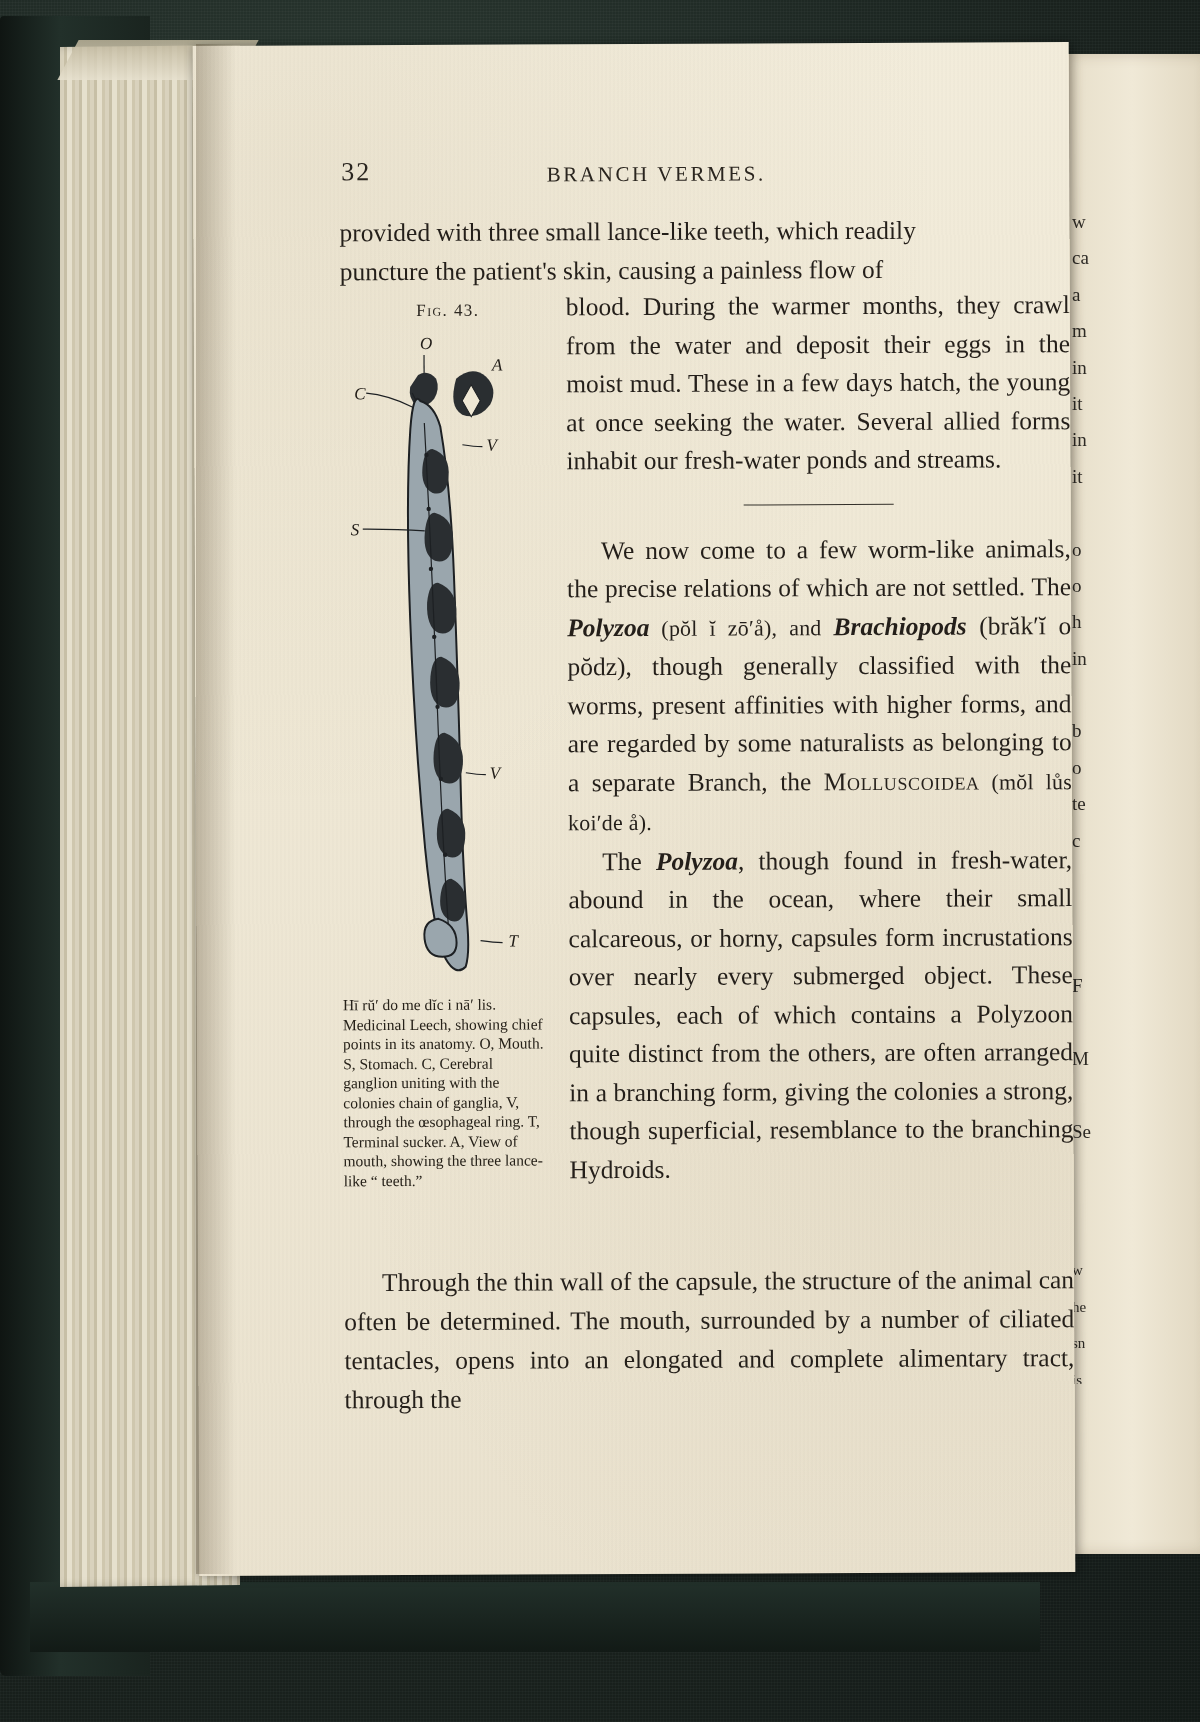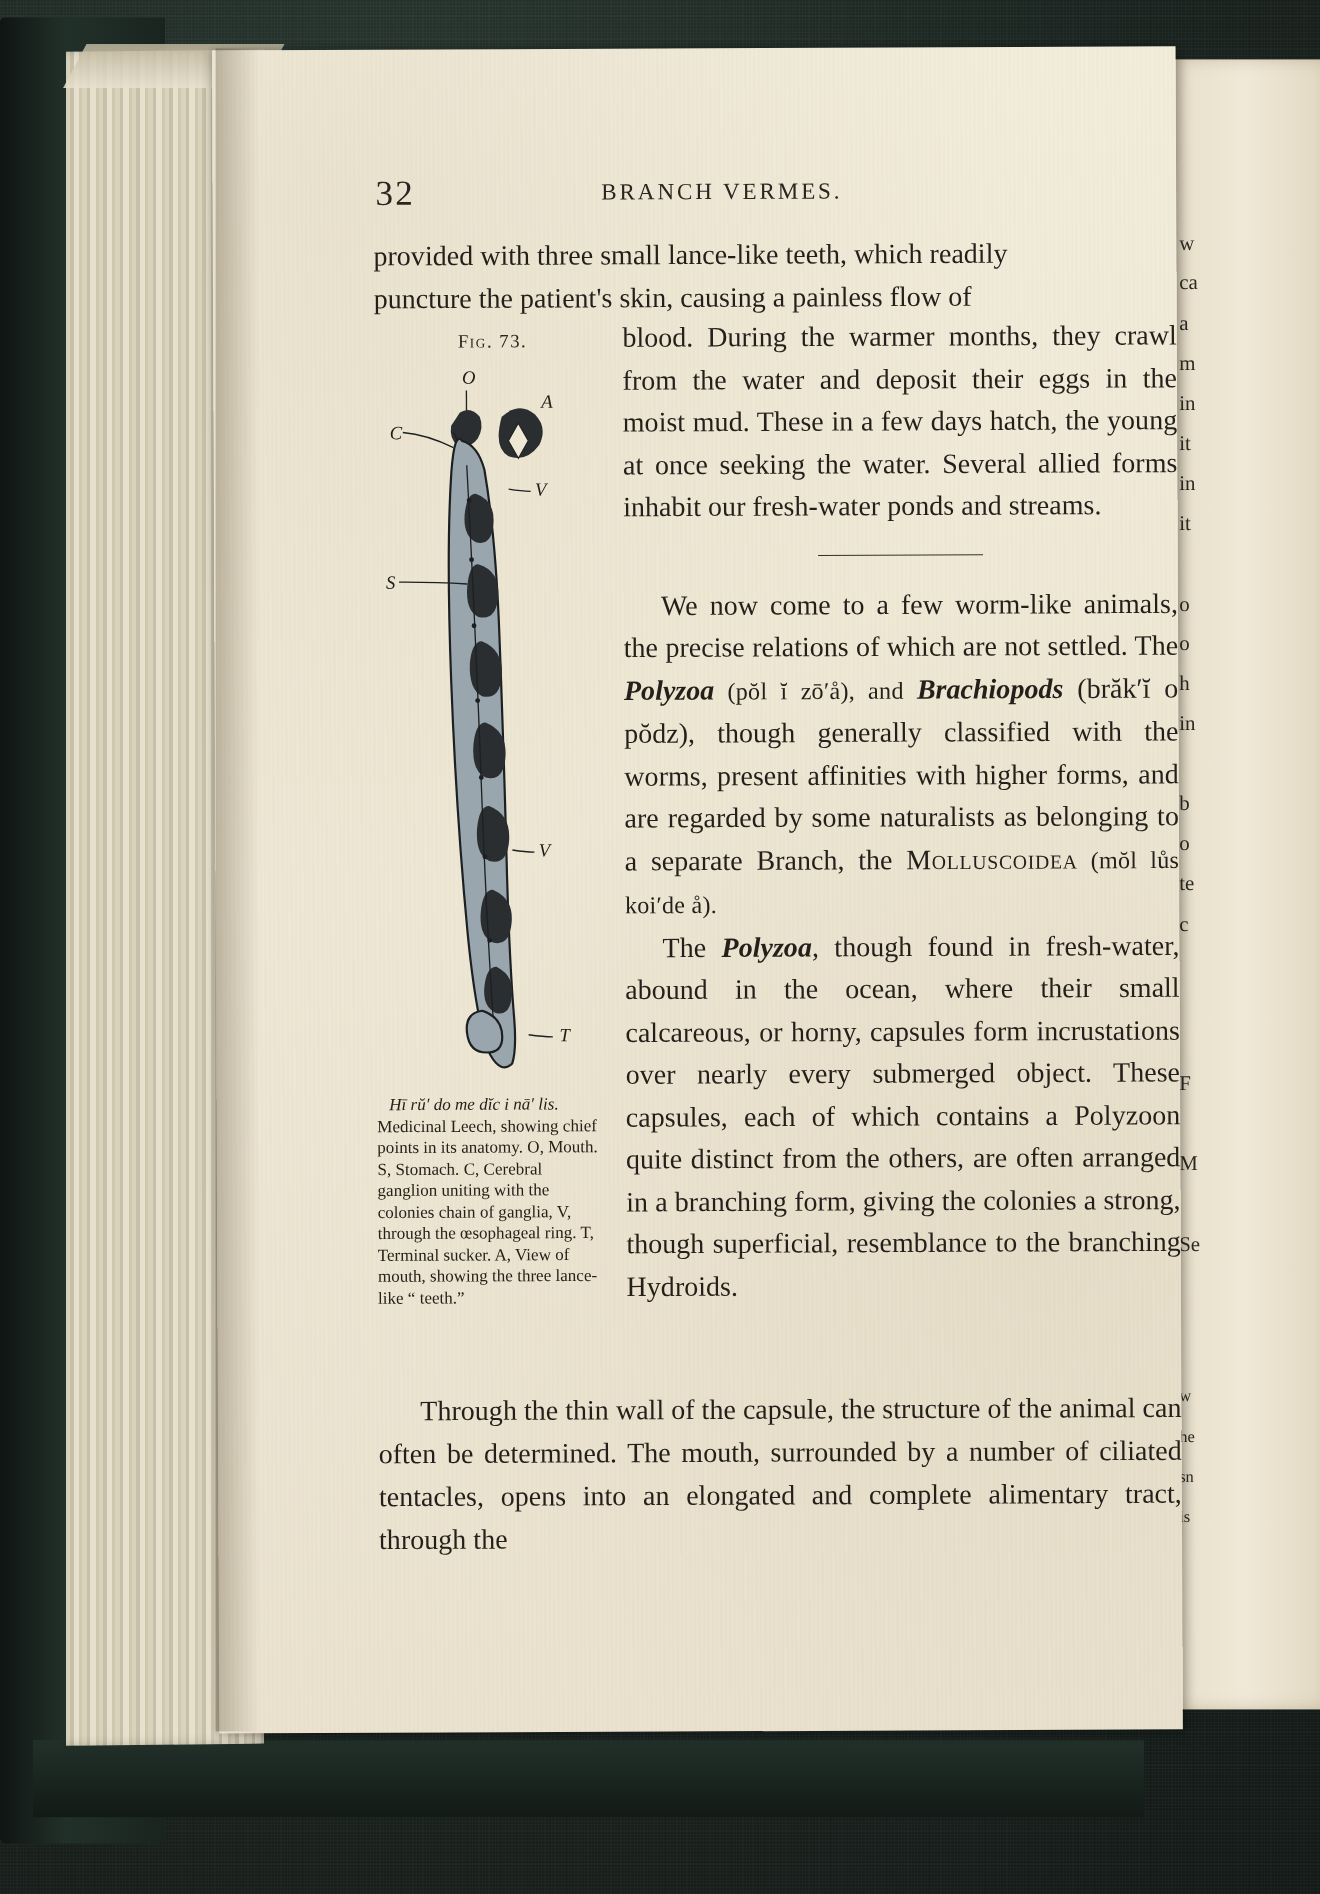--- a/index.html
+++ b/index.html
@@ -117,21 +117,21 @@
   
   .content {
     position: absolute;
     left: 0; top: 0;
     width: 876px; height: 1530px;
     color: #241f1a;
   }
   .folio {
     position: absolute;
     left: 148px; top: 112px;
-    font-size: 32px;
+    font-size: 26px;
     letter-spacing: 2px;
     color: #2a251f;
   }
   .head-title {
     position: absolute;
     left: 0; right: 0; top: 118px;
     text-align: center;
     font-size: 21px;
     letter-spacing: 2.6px;
     color: #2a251f;
@@ -212,21 +212,21 @@
     height: 660px;
   }
   .fig-caption {
     width: 206px;
     margin-top: 8px;
     font-size: 15.5px;
     line-height: 19.5px;
     color: #262119;
     text-align: left;
   }
-  .fig-caption .first-line { font-style: italic; display:block;margin-left:11px; }
+  .fig-caption .first-line { display:block; }
 
   
   .leech-body { fill: #9aa6ad; stroke: #1d2023; stroke-width: 2; }
   .leech-dark { fill: #2a2e31; }
   .thin { stroke: #1d2023; stroke-width: 1.2; fill: none; }
   .lbl { font-family: "Liberation Serif", serif; font-style: italic; font-size: 17px; fill: #201c17; }
 </style>
 </head>
 <body>
 
@@ -282,21 +282,21 @@
 
       <div class="folio">32</div>
       <div class="head-title">BRANCH VERMES.</div>
 
       <div class="col-full lead-lines">
         <p>provided with three small lance-like teeth, which readily</p>
         <p>puncture the patient's skin, causing a painless flow of</p>
       </div>
 
       <div class="figure">
-        <div class="fig-label">Fig. 73.</div>
+        <div class="fig-label">Fig. 43.</div>
         <div class="fig-art">
           <svg viewBox="0 0 216 660" width="216" height="660" xmlns="http://www.w3.org/2000/svg">
 
             <text class="lbl" x="80" y="22">O</text>
             <line class="thin" x1="84" y1="28" x2="84" y2="48"></line>
 
             <path class="leech-dark" d="M78 48 q10 -6 18 4 q4 10 -2 20 q-8 10 -18 6 q-8 -6 -6 -18 z"></path>
             <path class="thin" d="M72 66 q8 14 12 34"></path>
 
             <text class="lbl" x="14" y="72">C</text>

